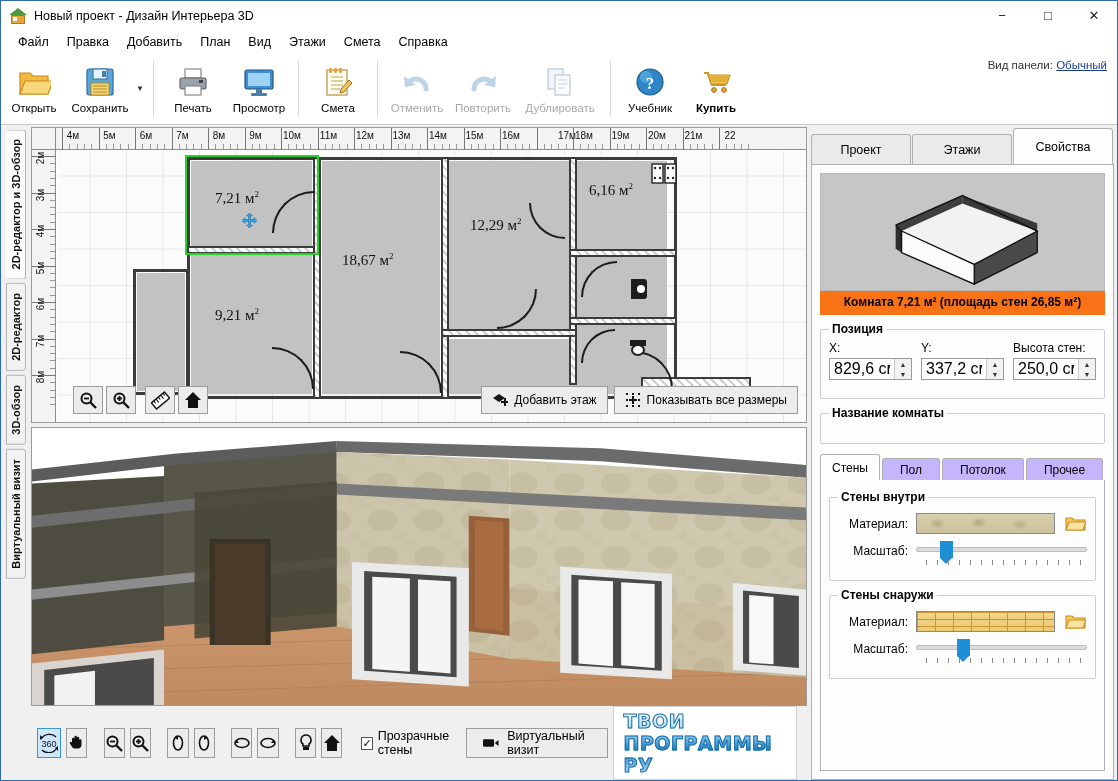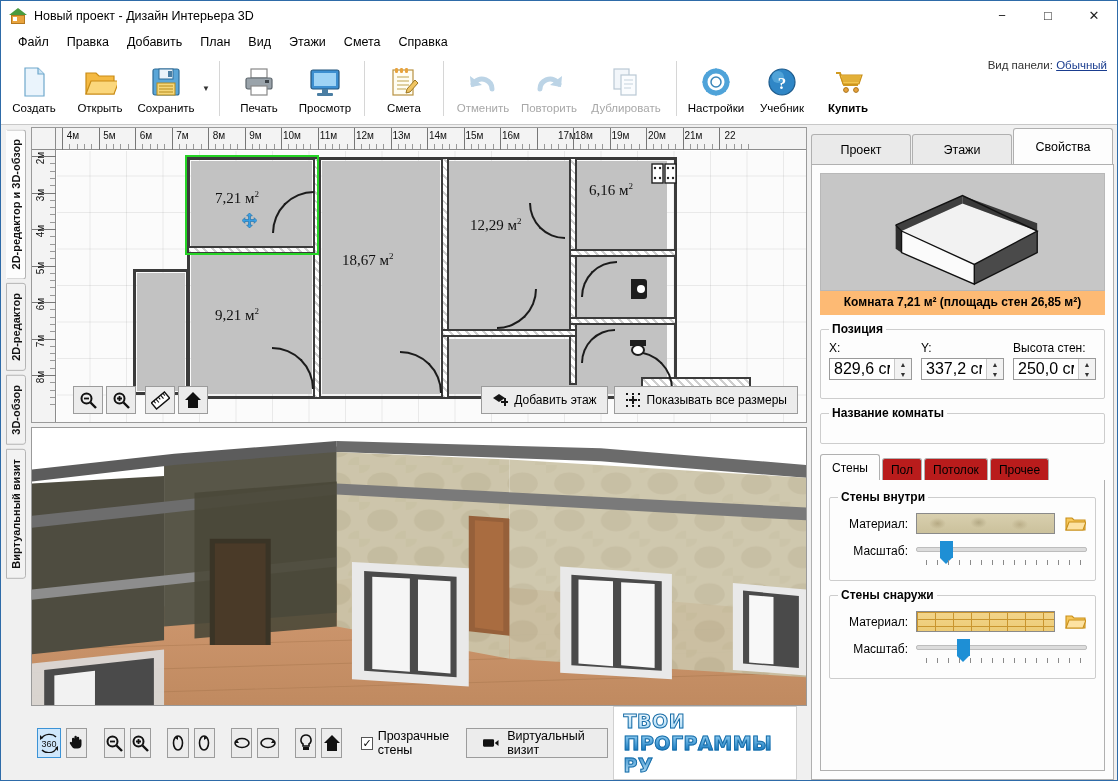--- a/index.html
+++ b/index.html
@@ -148,41 +148,41 @@
   .rtabs { display:flex; height:36px; align-items:flex-end; }
   .rtab { flex:1 1 0; height:30px; display:flex; align-items:center; justify-content:center;
      background:#eaeaea; border:1px solid #b0b0b0; border-bottom:none; font-size:12.5px;
      border-radius:3px 3px 0 0; margin-right:1px; }
   .rtab.active { height:36px; background:#fdfdfd; font-weight:normal; }
   .rpanel { flex:1 1 auto; background:#fdfdfd; border:1px solid #b0b0b0; padding:8px;
      overflow:hidden; display:flex; flex-direction:column; }
 
   .preview { height:118px; background:#c6c6c6; border:1px solid #b8b8b8;
      position:relative; overflow:hidden; }
-  .preview-cap { background:#fdba74; text-align:center; font-size:12px; font-weight:bold;
+  .preview-cap { background:#f97316; text-align:center; font-size:12px; font-weight:bold;
      padding:4px 0 6px; }
 
   fieldset.grp { border:1px solid #cdcdcd; margin:7px 0 0; padding:5px 8px 18px;
      border-radius:2px; }
   fieldset.grp > legend { font-size:12px; font-weight:bold; padding:0 3px; }
   .pos-row { display:flex; gap:9px; }
   .pos-col { flex:1 1 0; }
   .pos-lbl { font-size:12px; margin-bottom:3px; }
   .spin { display:flex; height:22px; border:1px solid #9a9a9a; background:#fff; }
   .spin input { flex:1 1 auto; border:none; outline:none; font-size:16px; padding:0 4px;
      width:10px; background:transparent; font-family:"Liberation Sans", sans-serif; }
   .spin .arrows { width:17px; border-left:1px solid #c9c9c9; display:flex; flex-direction:column;
      background:#f2f2f2; }
   .spin .ar { flex:1 1 0; display:flex; align-items:center; justify-content:center;
      font-size:7px; color:#333; }
   .name-input { width:100%; height:24px; border:1px solid #9a9a9a; background:#fff;
      font-size:12.5px; padding:0 5px; outline:none; font-family:"Liberation Sans", sans-serif; }
 
   .sub-tabs { display:flex; margin-top:10px; align-items:flex-end; }
-  .stab { padding:4px 8px; font-size:12px; background:#b91c1c; border:1px solid #b0b0b0;
+  .stab { padding:4px 17px; font-size:12px; background:#c4b5fd; border:1px solid #b0b0b0;
      border-bottom:none; border-radius:3px 3px 0 0; margin-right:2px; }
   .stab.active { background:#fdfdfd; padding:6px 11px; }
   .sub-body { border:1px solid #b0b0b0; border-top:none; padding:8px 8px 10px;
      background:#fdfdfd; margin-top:-1px; flex:1 1 auto; }
 
   .mat-row { display:flex; align-items:center; gap:8px; margin:4px 0 6px; }
   .mat-lbl { width:70px; font-size:12px; text-align:right; }
   .swatch { flex:1 1 auto; height:21px; border:1px solid #8a8a8a; }
   .sw-inner { width:100%; height:100%;
      background-image:
@@ -232,29 +232,20 @@
     <div class="menu-item">Добавить</div>
     <div class="menu-item">План</div>
     <div class="menu-item">Вид</div>
     <div class="menu-item">Этажи</div>
     <div class="menu-item">Смета</div>
     <div class="menu-item">Справка</div>
   </div>
 
   <div class="toolbar">
 
-    <div class="tbtn">
-      <div class="tb-ico">
-        <svg width="34" height="34" viewBox="0 0 34 34">
-          <path d="M8 3 h13 l6 6 v22 h-19 z" fill="#eaf4fc" stroke="#6fa8cc" stroke-width="1.2"></path>
-          <path d="M21 3 v6 h6" fill="#cde4f4" stroke="#6fa8cc" stroke-width="1.2"></path>
-        </svg>
-      </div>
-      <div class="lbl">Создать</div>
-    </div>
 
     <div class="tbtn">
       <div class="tb-ico">
         <svg width="34" height="34" viewBox="0 0 34 34">
           <path d="M3 8 h10 l3 3 h15 v18 h-28 z" fill="#f4b942" stroke="#c98c16" stroke-width="1.2"></path>
           <path d="M3 29 l5 -13 h28 l-5 13 z" fill="#fbd77c" stroke="#c98c16" stroke-width="1.2"></path>
         </svg>
       </div>
       <div class="lbl">Открыть</div>
     </div>
@@ -345,31 +336,20 @@
           <rect x="5" y="4" width="15" height="20" fill="#f2f6fa" stroke="#b9c8d4" stroke-width="1.2"></rect>
           <rect x="12" y="10" width="15" height="20" fill="#fafcfe" stroke="#b9c8d4" stroke-width="1.2"></rect>
           <path d="M15 15h9M15 19h9M15 23h7" stroke="#c3d1dc" stroke-width="1.1"></path>
         </svg>
       </div>
       <div class="lbl">Дублировать</div>
     </div>
 
     <div class="tb-sep"></div>
 
-    <div class="tbtn">
-      <div class="tb-ico">
-        <svg width="34" height="34" viewBox="0 0 34 34">
-          <path d="M17 3 l3 3 h-6 z M17 31 l-3 -3 h6 z M3 17 l3 -3 v6 z M31 17 l-3 3 v-6 z
-                   M7 7 l4 1 l-3 3 z M27 27 l-4 -1 l3 -3 z M27 7 l-1 4 l-3 -3 z M7 27 l1 -4 l3 3 z" fill="#4fa3d9"></path>
-          <circle cx="17" cy="17" r="11" fill="none" stroke="#4fa3d9" stroke-width="5"></circle>
-          <circle cx="17" cy="17" r="5" fill="#fff" stroke="#3a86ba" stroke-width="1.5"></circle>
-        </svg>
-      </div>
-      <div class="lbl">Настройки</div>
-    </div>
 
     <div class="tbtn">
       <div class="tb-ico">
         <svg width="34" height="34" viewBox="0 0 34 34">
           <circle cx="17" cy="17" r="13" fill="#2f86c6" stroke="#1d5b8c" stroke-width="1.2"></circle>
           <circle cx="13" cy="12" r="6" fill="#63b2e2" opacity=".65"></circle>
           <text x="17" y="24" font-size="17" font-family="Liberation Serif, serif" fill="#fff" text-anchor="middle" font-weight="bold">?</text>
         </svg>
       </div>
       <div class="lbl">Учебник</div>

